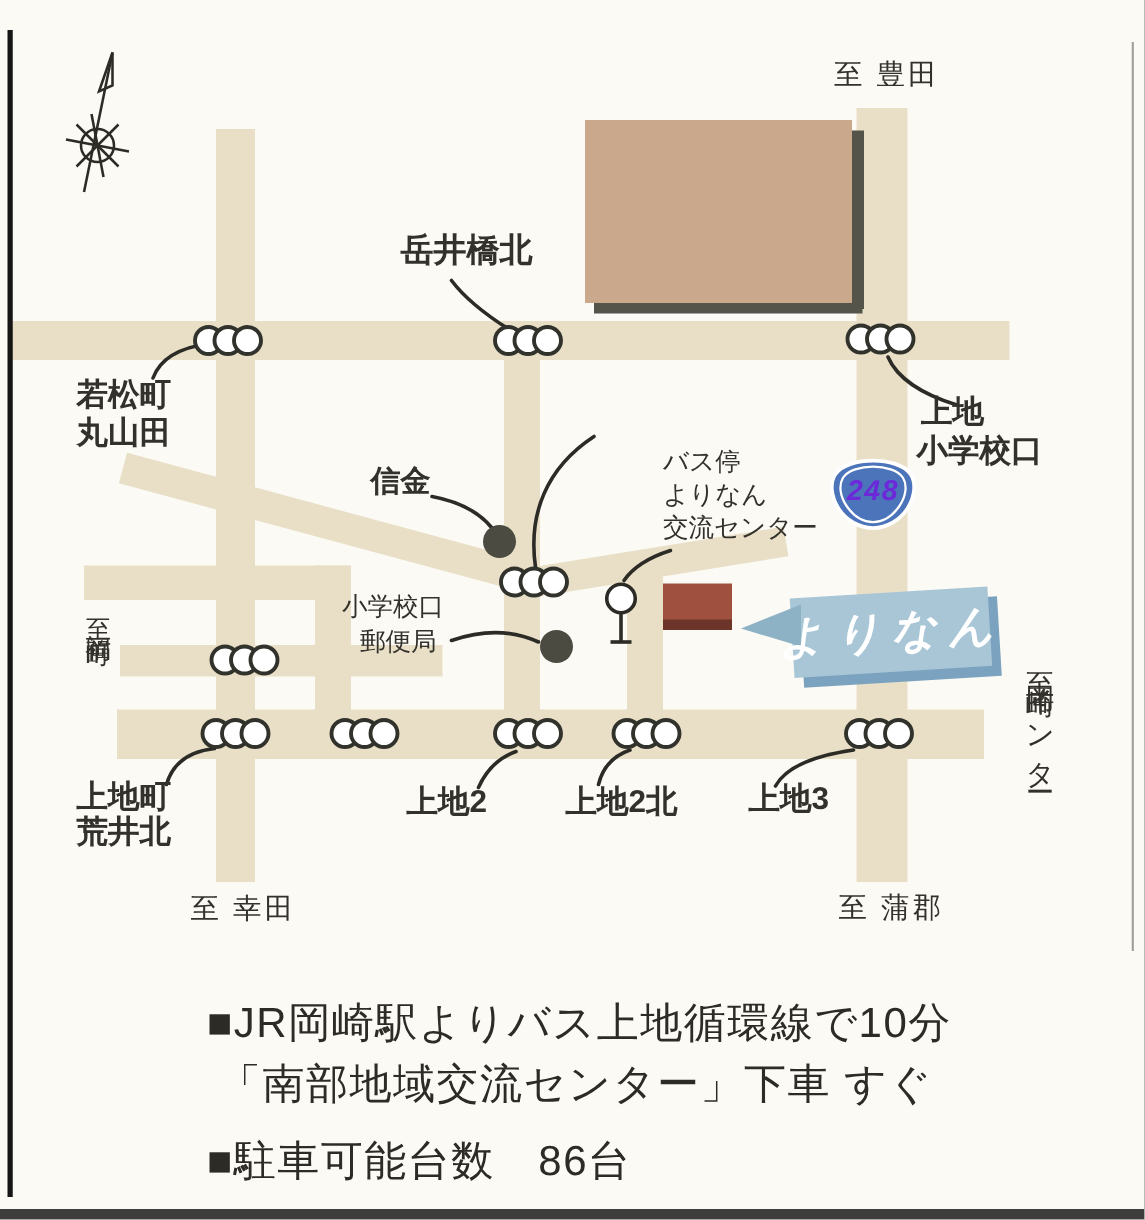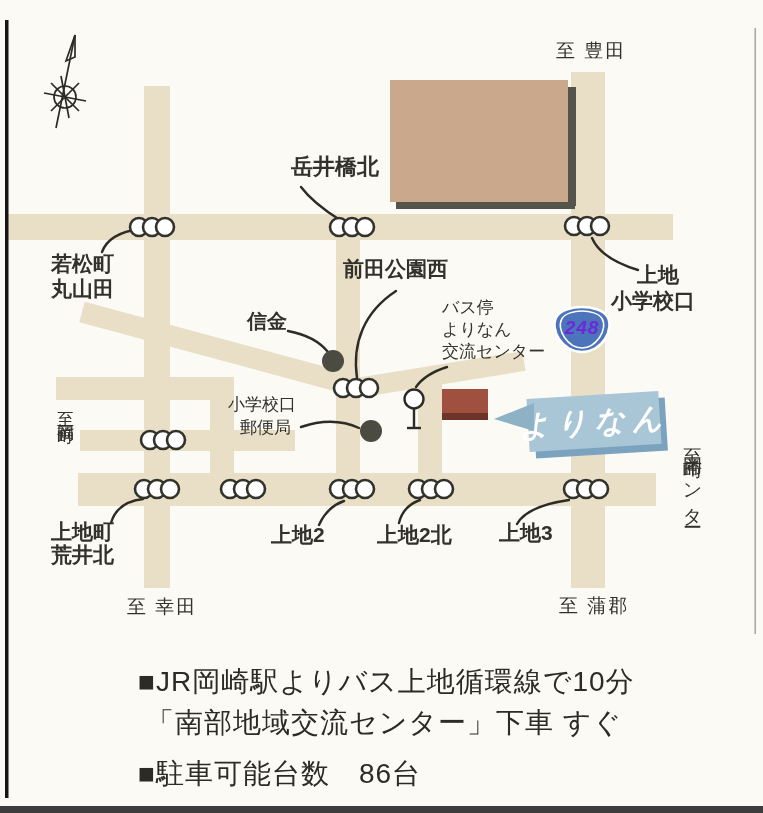--- a/index.html
+++ b/index.html
@@ -157,25 +157,24 @@
     <rect x="0" y="806" width="763" height="7" fill="#3d3d3b"></rect>
   </svg>
 
   <div class="lbl fs19" style="left:556px;top:40px;">至 豊田</div>
   <div class="lbl fs17 vert" style="left:55px;top:398px;height:100px;">至 福岡町</div>
   <div class="lbl fs19 vert" style="left:681px;top:433px;height:210px;letter-spacing:2px;">至 岡崎インター</div>
   <div class="lbl fs19" style="left:127px;top:596px;">至 幸田</div>
   <div class="lbl fs19" style="left:559px;top:595px;">至 蒲郡</div>
 
 
-  <div class="lbl fs22 b" style="left:267px;top:154px;margin-left:24px;">岳井橋北</div>
+  <div class="lbl fs22 b" style="left:267px;top:154px;">岳井橋北</div>
   <div class="lbl fs21 b" style="left:51px;top:252px;">若松町</div>
   <div class="lbl fs21 b" style="left:51px;top:277px;">丸山田</div>
-  <div class="lbl fs21 b" style="left:343px;top:257px;">前田公園西</div>
-  <div class="lbl fs21 b" style="left:637px;top:263px;">上地</div>
+  <div class="lbl fs21 b" style="left:614px;top:263px;">上地</div>
   <div class="lbl fs21 b" style="left:611px;top:289px;">小学校口</div>
   <div class="lbl fs21 b" style="left:51px;top:520px;">上地町</div>
   <div class="lbl fs21 b" style="left:51px;top:545px;font-family:Liberation Mono, monospace;">荒井北</div>
   <div class="lbl fs21 b" style="left:271px;top:523px;">上地2</div>
   <div class="lbl fs21 b" style="left:377px;top:523px;">上地2北</div>
   <div class="lbl fs21 b" style="left:499px;top:521px;">上地3</div>
 
   <div class="lbl fs20 b" style="left:247px;top:310px;">信金</div>
   <div class="lbl fs17" style="left:442px;top:298px;">バス停</div>
   <div class="lbl fs17" style="left:442px;top:320px;">よりなん</div>

